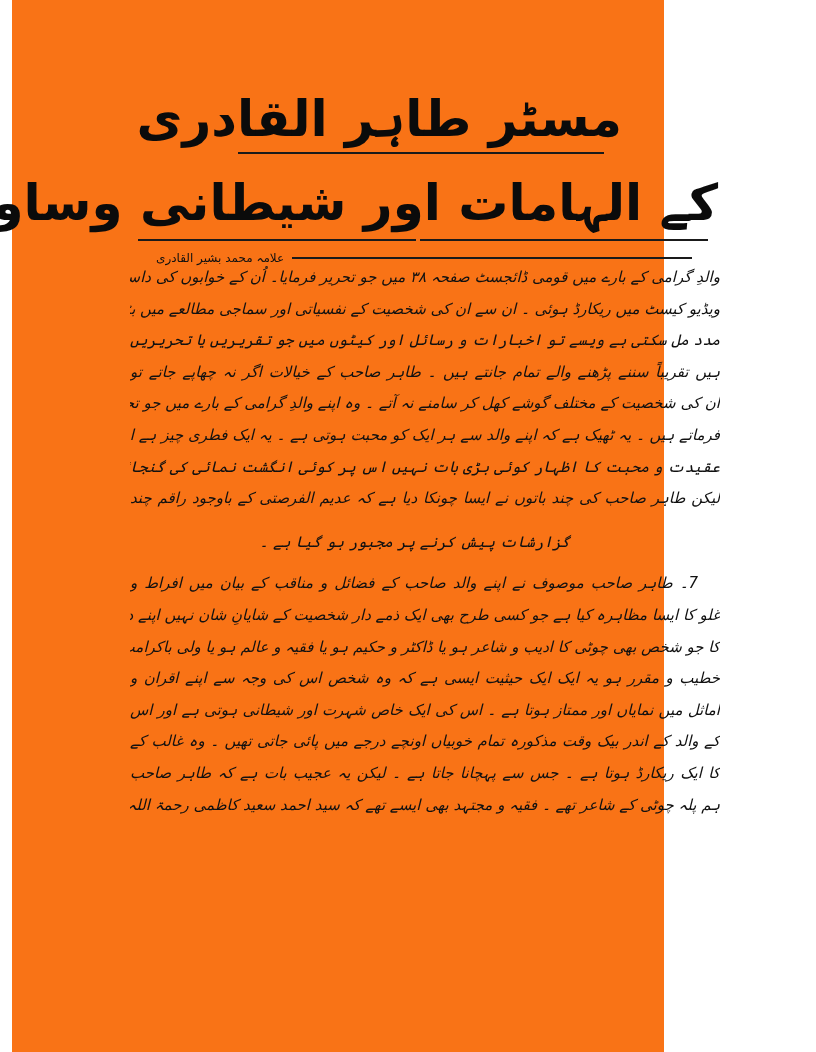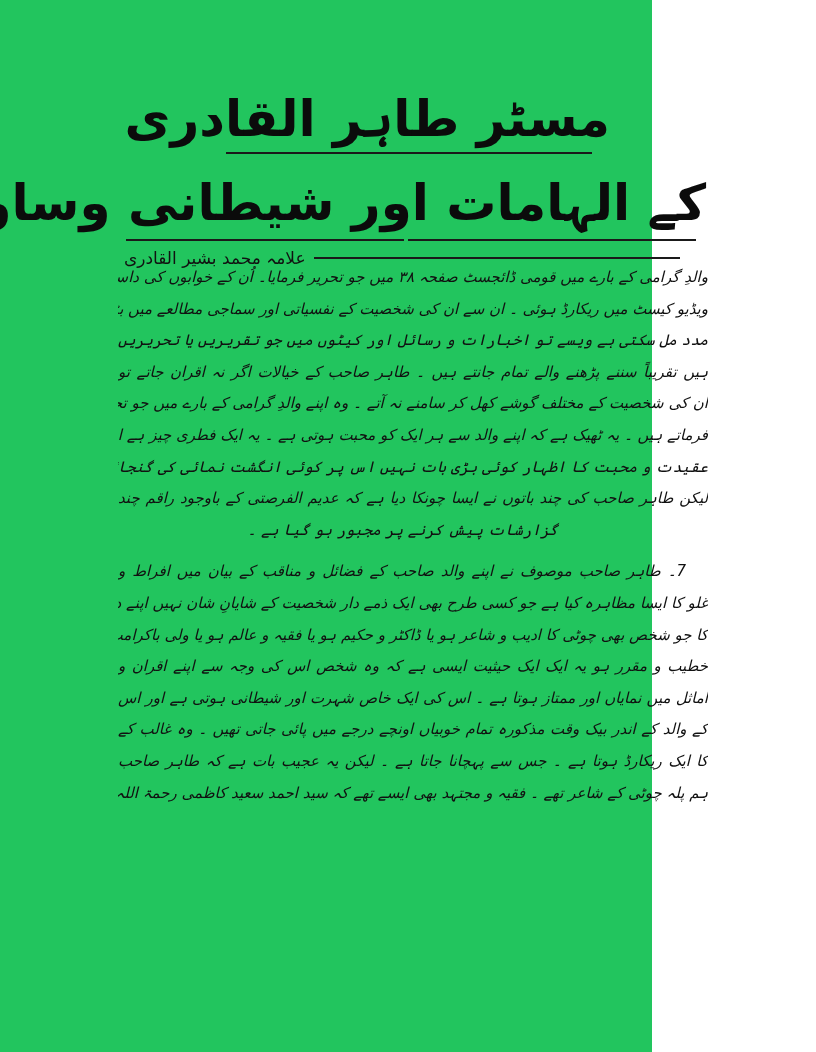--- a/index.html
+++ b/index.html
@@ -10,23 +10,23 @@
     body {
       width: 816px;
       height: 1052px;
       position: relative;
       overflow: hidden;
       font-family: "DejaVu Sans", sans-serif;
       color: #111111;
     }
     .page {
       position: absolute;
-      left: 0; top: 0;
+      left: 12px; top: 0;
       width: 652px; height: 1052px;
-      background: #22c55e;
+      background: #f97316;
     }
     .title-main {
       position: absolute;
       left: 210px;
       top: 88px;
       width: 400px;
       text-align: center;
       direction: rtl;
       font-family: "DejaVu Sans", sans-serif;
       font-weight: bold;
@@ -63,24 +63,25 @@
       left: 124px;
       top: 247px;
       width: 572px;
       height: 22px;
       display: flex;
       align-items: center;
       direction: ltr;
     }
     .byline {
       font-family: "DejaVu Sans", sans-serif;
-      font-size: 17px;
+      font-size: 12px;
       direction: rtl;
       white-space: nowrap;
       color: #111;
+      margin-left: 20px;
     }
     .byline-rule {
       flex: 1;
       height: 2px;
       background: #1a1a1a;
       margin-left: 8px;
       margin-right: 16px;
     }
     .body-text {
       position: absolute;
@@ -98,20 +99,21 @@
       height: 31.6px;
       line-height: 31.6px;
       white-space: nowrap;
       overflow: hidden;
       text-align: justify;
       text-align-last: justify;
     }
     .line.short {
       text-align-last: right;
       padding-right: 150px;
+      margin-top: 12px;
     }
     .line.indent {
       padding-right: 22px;
     }
     .line.first {
       padding-right: 48px;
       text-align-last: justify;
     }
     .para-gap { height: 10px; }
   </style>
@@ -130,21 +132,21 @@
   <div class="byline-row">
     <span class="byline">علامہ محمد بشیر القادری</span>
     <span class="byline-rule"></span>
   </div>
 
   <div class="body-text">
     <div>
       <div class="line">والدِ گرامی کے بارے میں قومی ڈائجسٹ صفحہ ۳۸ میں جو تحریر فرمایا۔ اُن کے خوابوں کی داستان</div>
       <div class="line">ویڈیو کیسٹ میں ریکارڈ ہوئی ۔ ان سے ان کی شخصیت کے نفسیاتی اور سماجی مطالعے میں بڑی</div>
       <div class="line">مدد مل سکتی ہے ویسے تو اخبارات و رسائل اور کیٹوں میں جو تقریریں یا تحریریں شائع ہوئی</div>
-      <div class="line">ہیں تقریباً سننے پڑھنے والے تمام جانتے ہیں ۔ طاہر صاحب کے خیالات اگر نہ اقران جاتے تو</div>
+      <div class="line">ہیں تقریباً سننے پڑھنے والے تمام جانتے ہیں ۔ طاہر صاحب کے خیالات اگر نہ چھاپے جاتے تو</div>
       <div class="line">ان کی شخصیت کے مختلف گوشے کھل کر سامنے نہ آتے ۔ وہ اپنے والدِ گرامی کے بارے میں جو تحریر</div>
       <div class="line">فرماتے ہیں ۔ یہ ٹھیک ہے کہ اپنے والد سے ہر ایک کو محبت ہوتی ہے ۔ یہ ایک فطری چیز ہے اپنی</div>
       <div class="line">عقیدت و محبت کا اظہار کوئی بڑی بات نہیں اس پر کوئی انگشت نمائی کی گنجائش نہیں ۔</div>
       <div class="line">لیکن طاہر صاحب کی چند باتوں نے ایسا چونکا دیا ہے کہ عدیم الفرصتی کے باوجود راقم چند</div>
       <div class="line short">گزارشات پیش کرنے پر مجبور ہو گیا ہے ۔</div>
     </div>
     <div class="para-gap"></div>
     <div>
       <div class="line indent">7۔   طاہر صاحب موصوف نے اپنے والد صاحب کے فضائل و مناقب کے بیان میں افراط و</div>
       <div class="line">غلو کا ایسا مظاہرہ کیا ہے جو کسی طرح بھی ایک ذمے دار شخصیت کے شایانِ شان نہیں اپنے دور</div>

